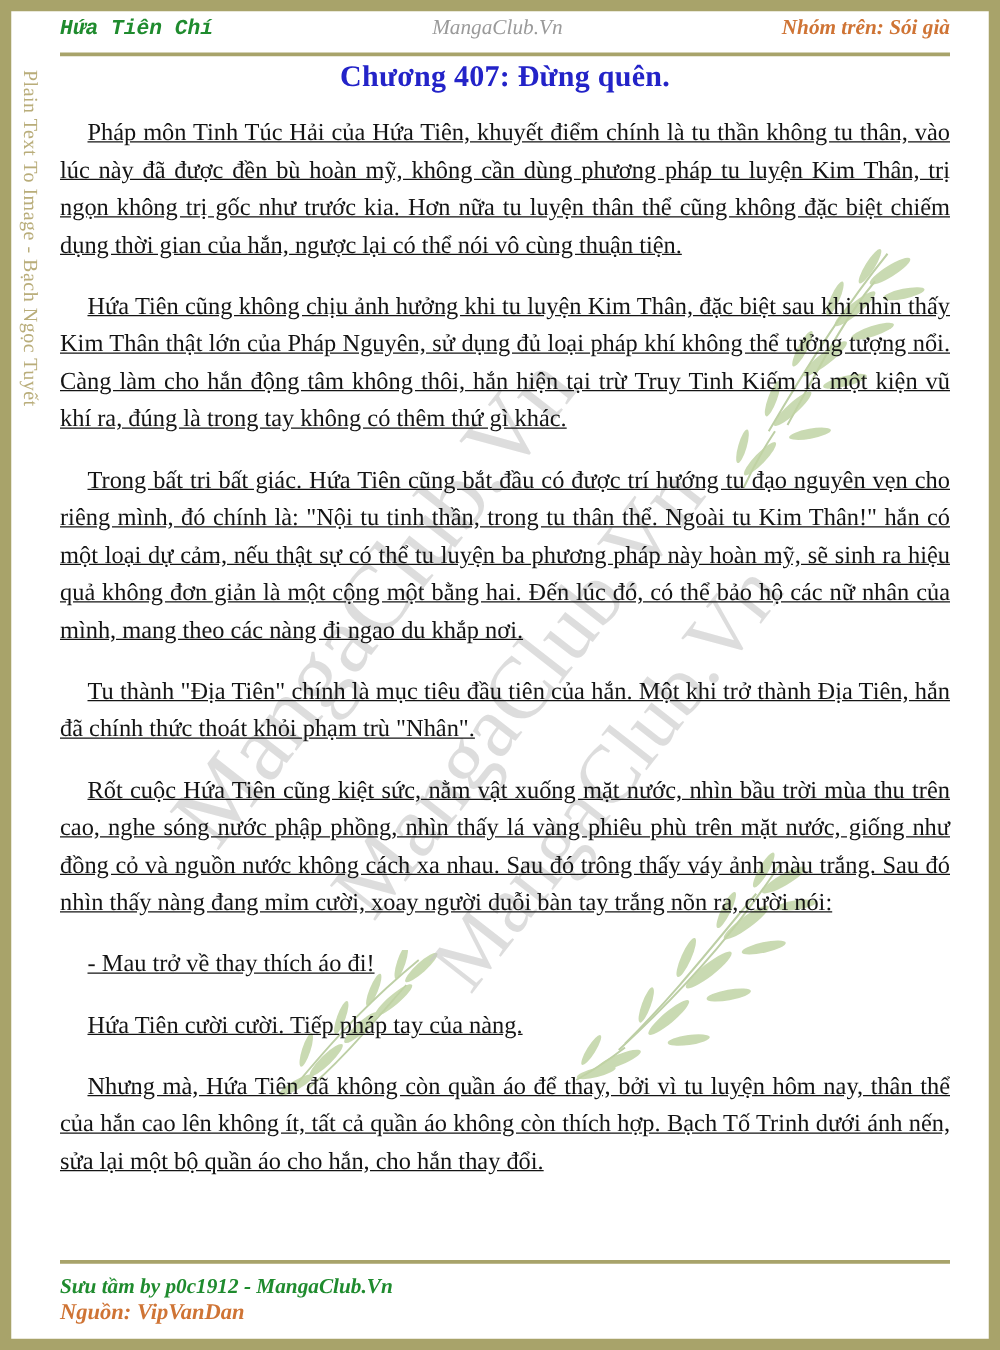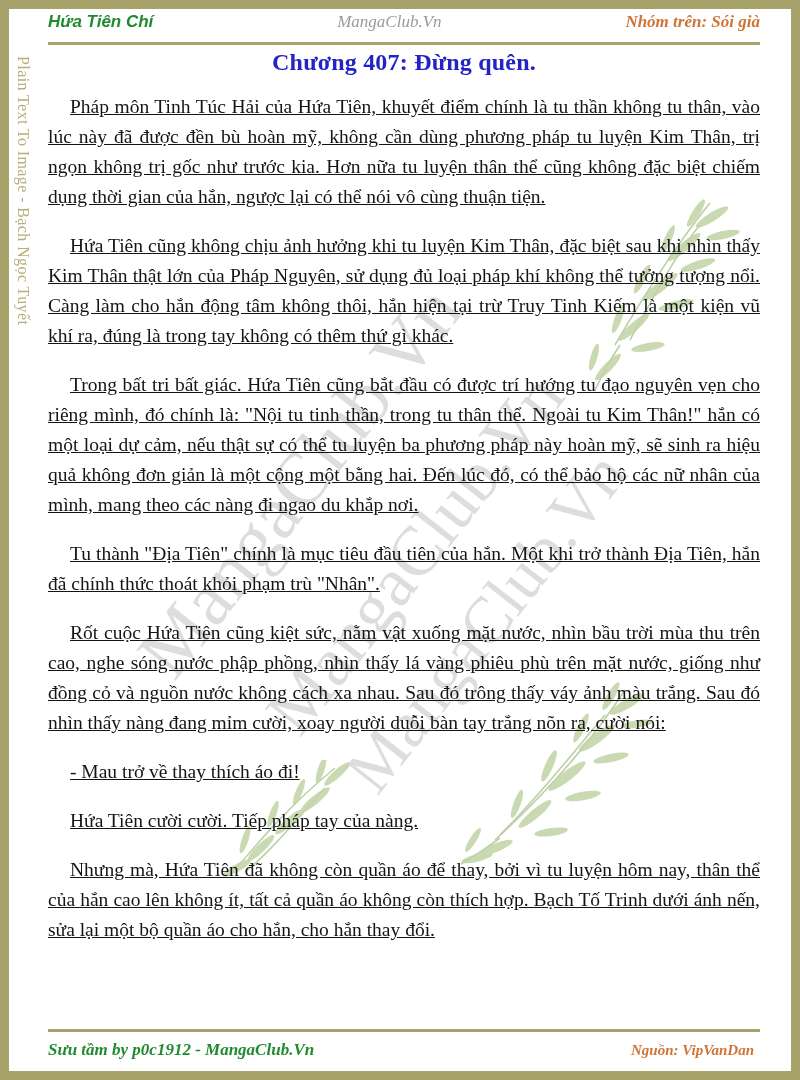--- a/index.html
+++ b/index.html
@@ -101,21 +101,21 @@
     align-items: baseline;
     justify-content: space-between;
     width: 712px;
     height: 26px;
   }
   .mast-left {
     color: #1f8b2e;
     font-style: italic;
     font-weight: bold;
     font-size: 17px;
-    font-family: Liberation Sans, sans-serif;
+    font-family: Liberation Mono, monospace;
   }
   .mast-center {
     color: #9a9a9a;
     font-style: italic;
     font-size: 17px;
     font-family: "Liberation Serif", "DejaVu Serif", serif;
   }
   .mast-right {
     color: #cf7435;
     font-style: italic;
@@ -165,33 +165,34 @@
     bottom: 20px;
     width: 712px;
     z-index: 30;
   }
   .footer .rule { margin-top: 0; margin-bottom: 8px; }
   .footer-row {
     display: flex;
     align-items: baseline;
     justify-content: space-between;
     width: 712px;
+    flex-direction: column;
   }
   .foot-left {
     color: #1f8b2e;
     font-style: italic;
     font-weight: bold;
     font-size: 17px;
     font-family: "Liberation Serif", "DejaVu Serif", serif;
   }
   .foot-right {
     color: #cf7435;
     font-style: italic;
     font-weight: bold;
-    font-size: 15px;
+    font-size: 18px;
     font-family: "Liberation Serif", "DejaVu Serif", serif;
     padding-right: 6px;
   }
 </style>
 </head>
 <body>
 
 <div id="page">
 
   <div class="bamboo bamboo-a">

